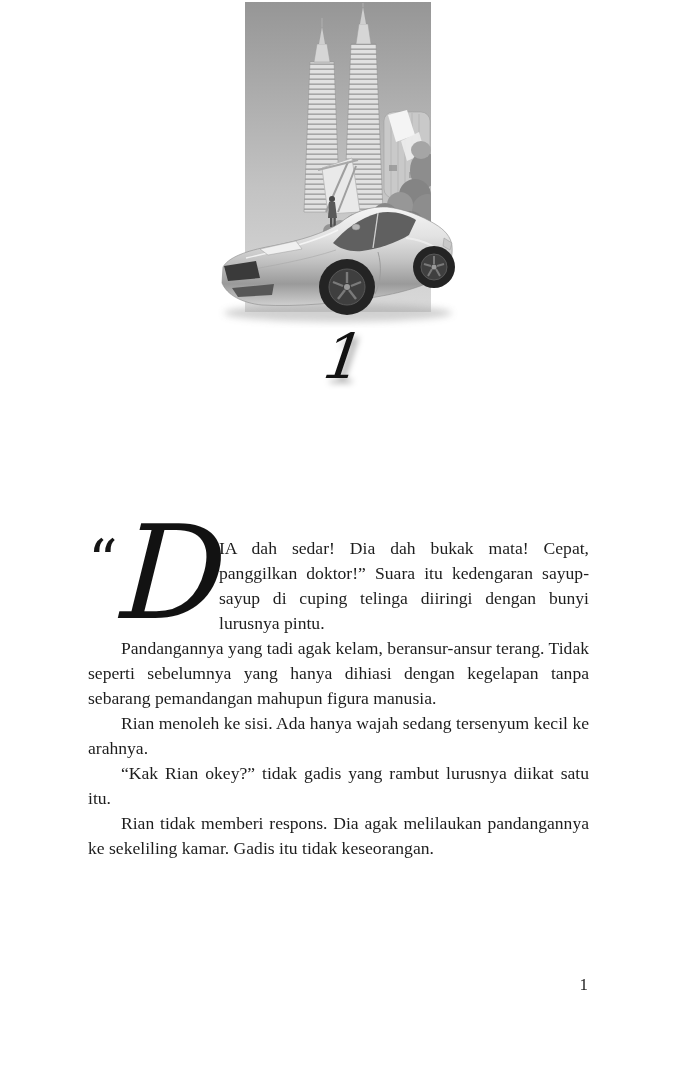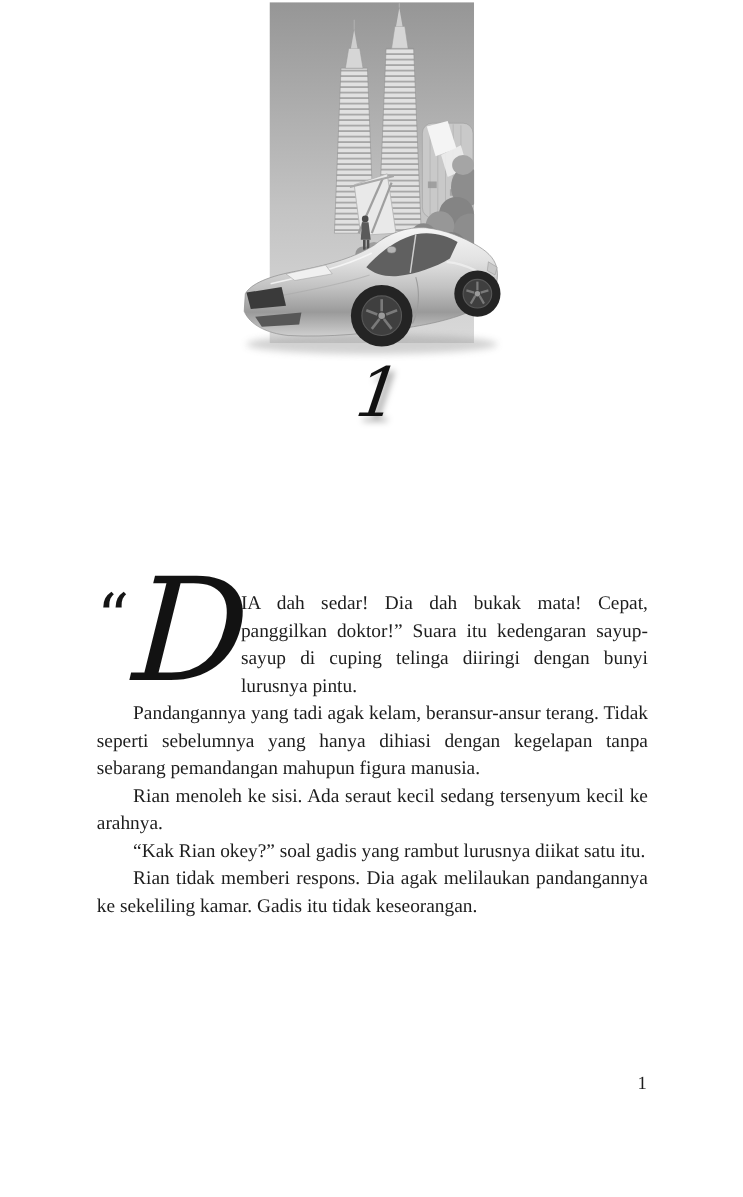--- a/index.html
+++ b/index.html
@@ -206,20 +206,20 @@
   </div>
 
   <main class="text-block">
     <p class="p first">
       <span class="dropcap-box">
         <span class="big-quote">“</span>
         <span class="dropcap-letter">D</span>
       </span><span>IA dah sedar! Dia dah bukak mata! Cepat, panggilkan doktor!” Suara itu kedengaran sayup-sayup di cuping telinga diiringi dengan bunyi lurusnya pintu.</span>
     </p>
     <p class="p indent">Pandangannya yang tadi agak kelam, beransur-ansur terang. Tidak seperti sebelumnya yang hanya dihiasi dengan kegelapan tanpa sebarang pemandangan mahupun figura manusia.</p>
-    <p class="p indent">Rian menoleh ke sisi. Ada seraut kecil sedang tersenyum kecil ke arahnya.</p>
-    <p class="p indent">“Kak Rian okey?” soal gadis yang rambut lurusnya diikat satu itu.</p>
+    <p class="p indent">Rian menoleh ke sisi. Ada hanya wajah sedang tersenyum kecil ke arahnya.</p>
+    <p class="p indent">“Kak Rian okey?” tidak gadis yang rambut lurusnya diikat satu itu.</p>
     <p class="p indent">Rian tidak memberi respons. Dia agak melilaukan pandangannya ke sekeliling kamar. Gadis itu tidak keseorangan.</p>
   </main>
 
   <div class="page-num">1</div>
 
 </div>
 
 </body></html>

